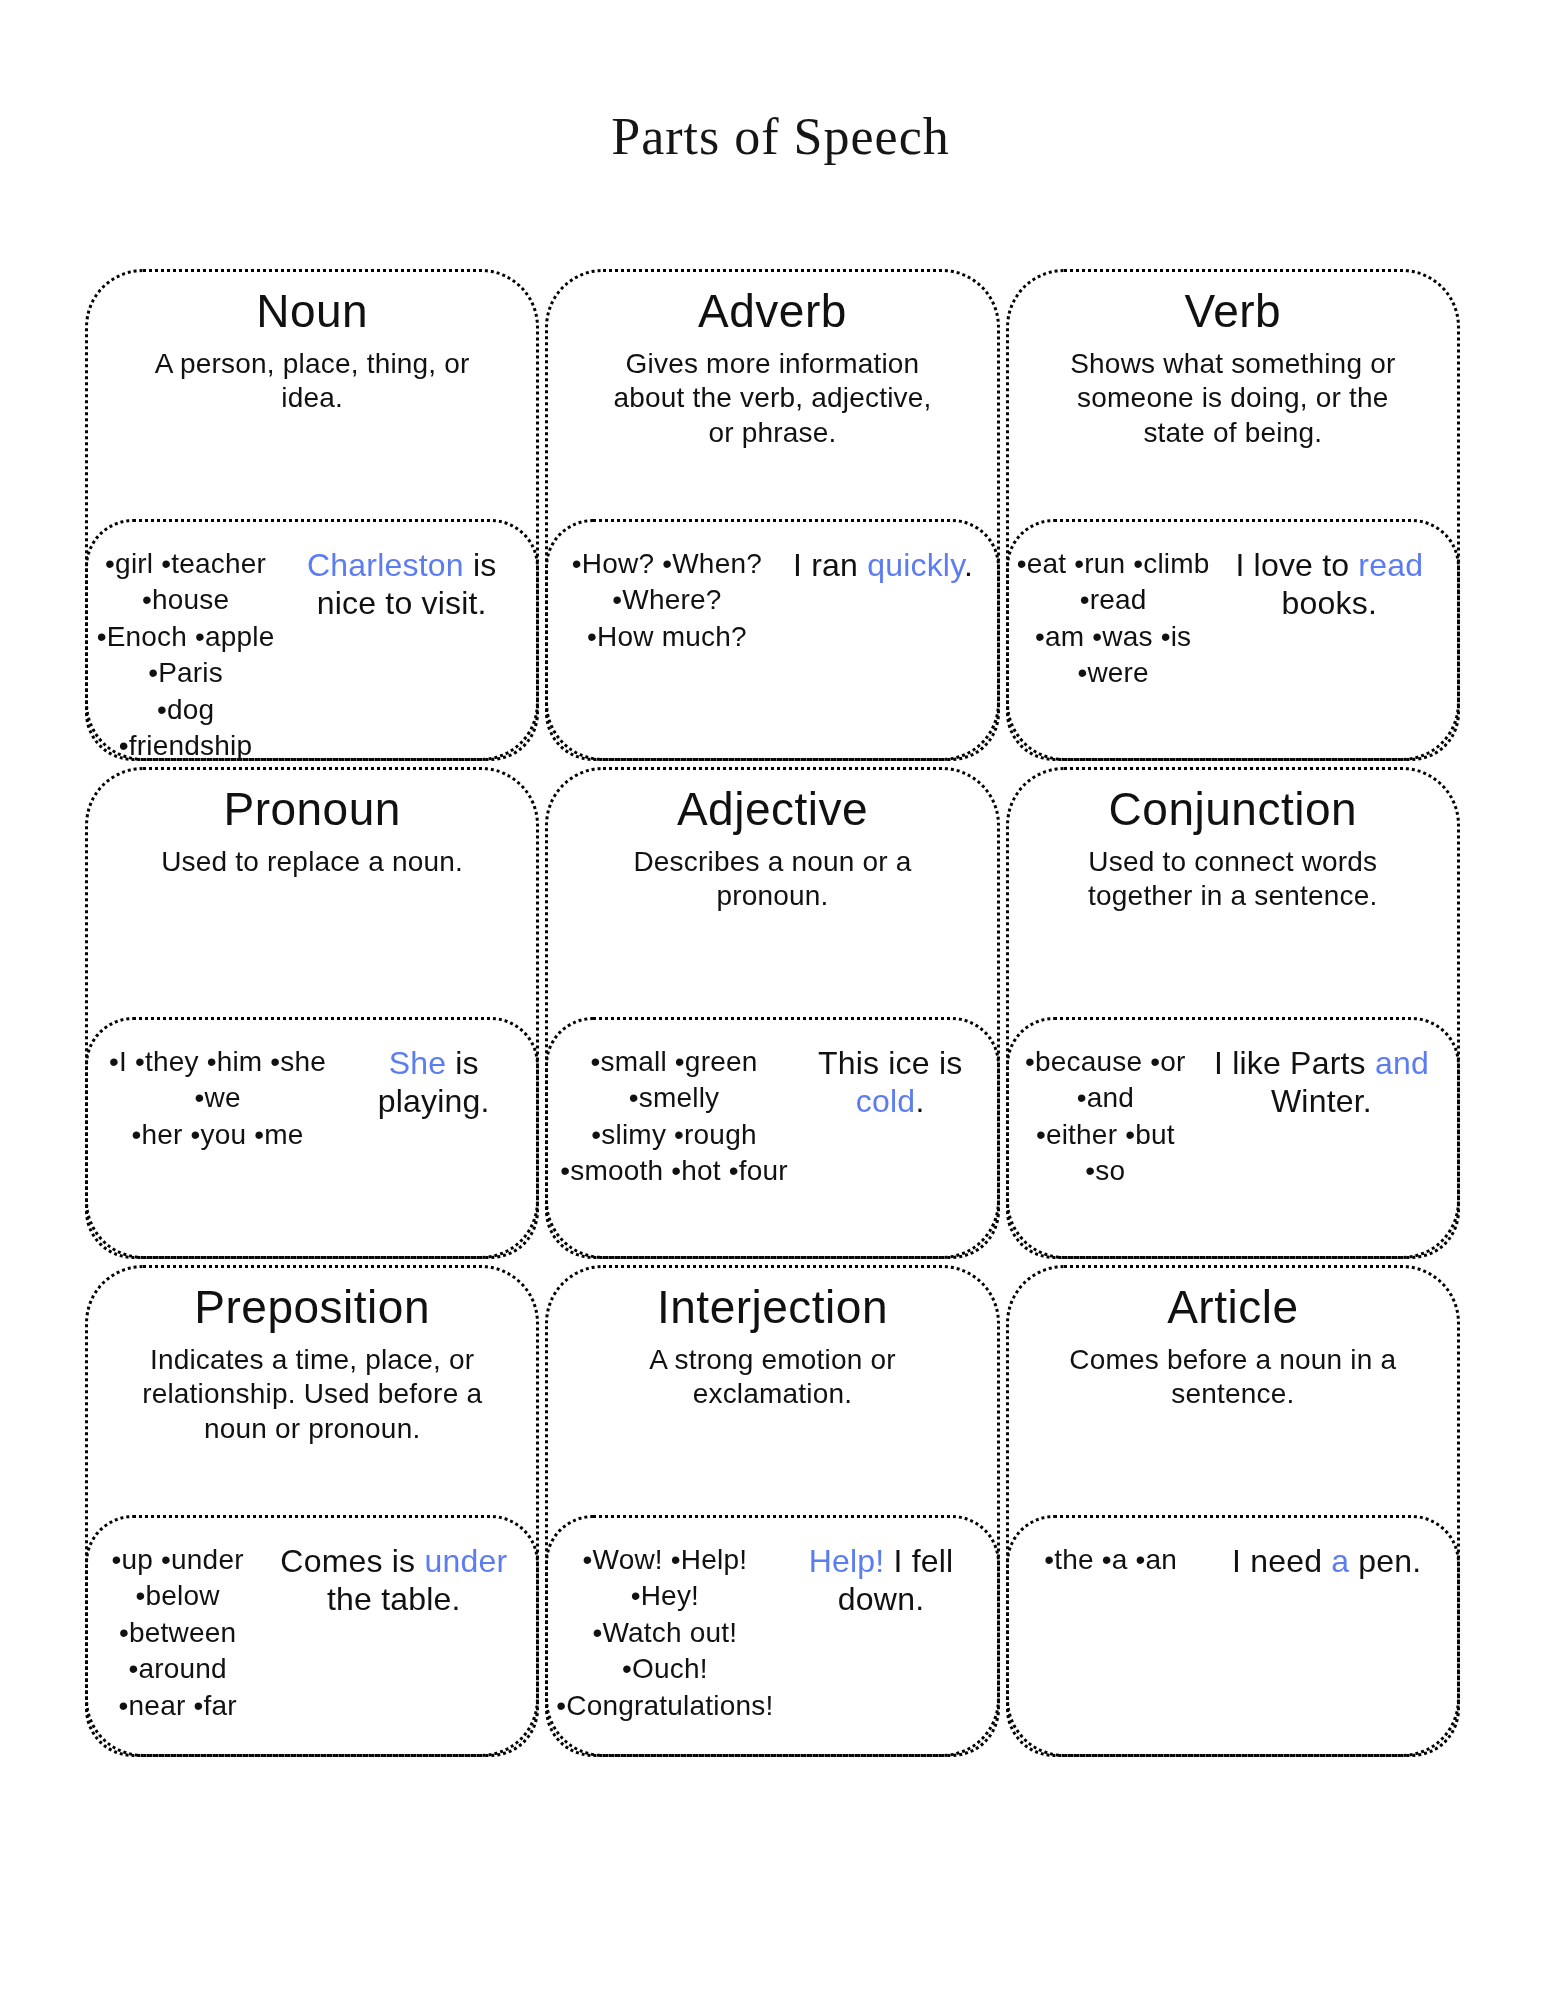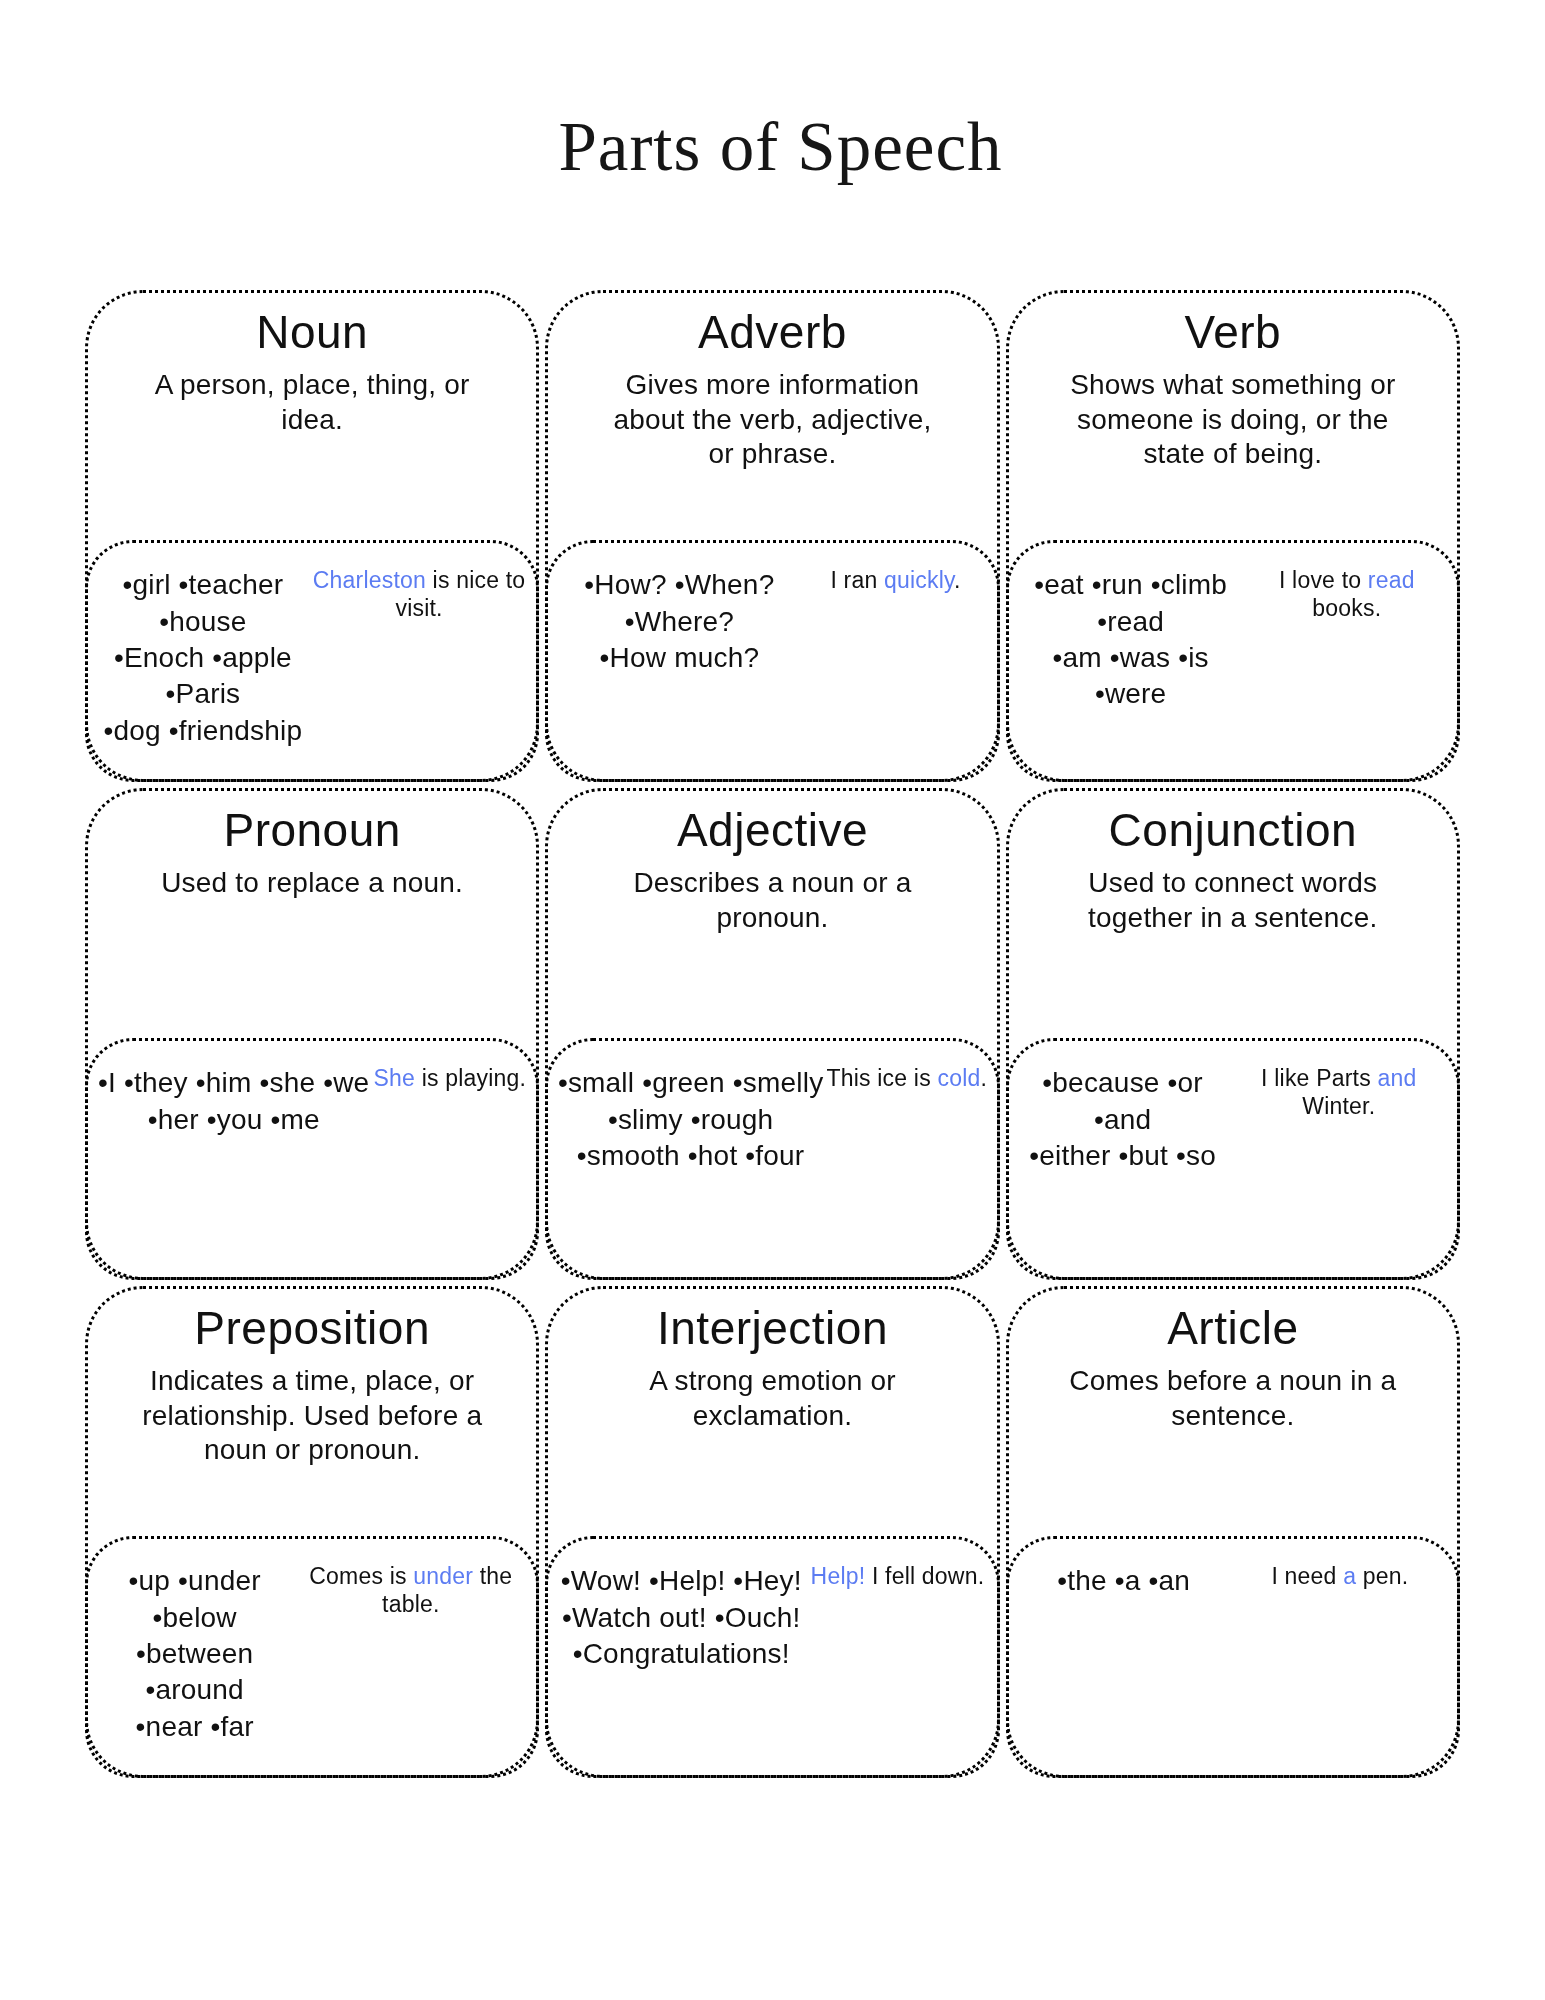--- a/index.html
+++ b/index.html
@@ -16,21 +16,21 @@
     width: 1545px;
     height: 2000px;
     overflow: hidden;
     background: #ffffff;
   }
   .main-title {
     margin: 104px 0 0 0;
     text-align: center;
     font-family: "Liberation Serif", serif;
     font-weight: 400;
-    font-size: 69px;
+    font-size: 52px;
     line-height: 1.25;
     color: #161616;
     letter-spacing: 1px;
     padding-left: 16px;
   }
   .cards-grid {
     margin: 100px 85px 0 85px;
     display: grid;
     grid-template-columns: repeat(3, 1fr);
     grid-auto-rows: 492px;
@@ -76,21 +76,21 @@
   .examples {
     margin: 0 auto;
     font-size: 28px;
     line-height: 1.3;
     letter-spacing: 0.2px;
     white-space: pre-line;
   }
   .sentence {
     margin: 0 auto;
     max-width: 330px;
-    font-size: 23px;
+    font-size: 32px;
     line-height: 1.2;
     letter-spacing: 0.2px;
   }
   .accent { color: var(--accent, #5C7CF2); }
 </style>
 </head>
 <body>
 
 <div class="page">
 

